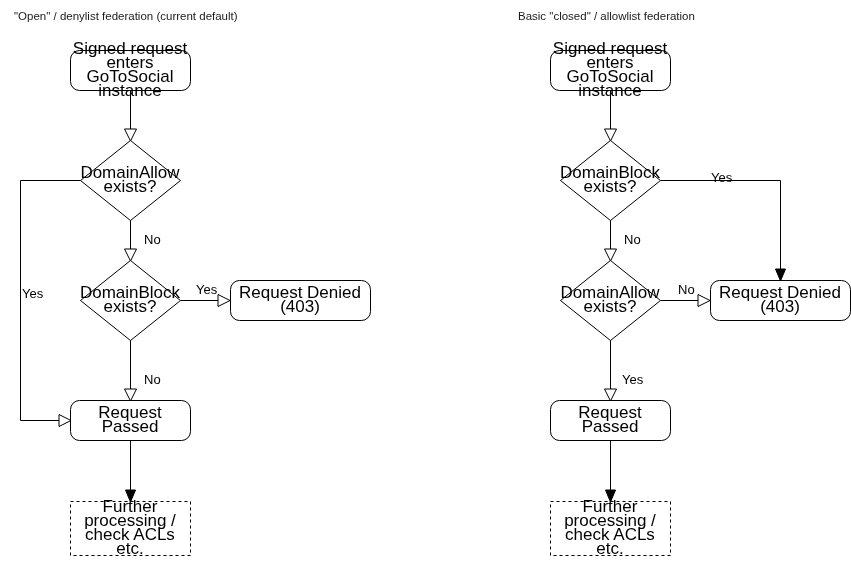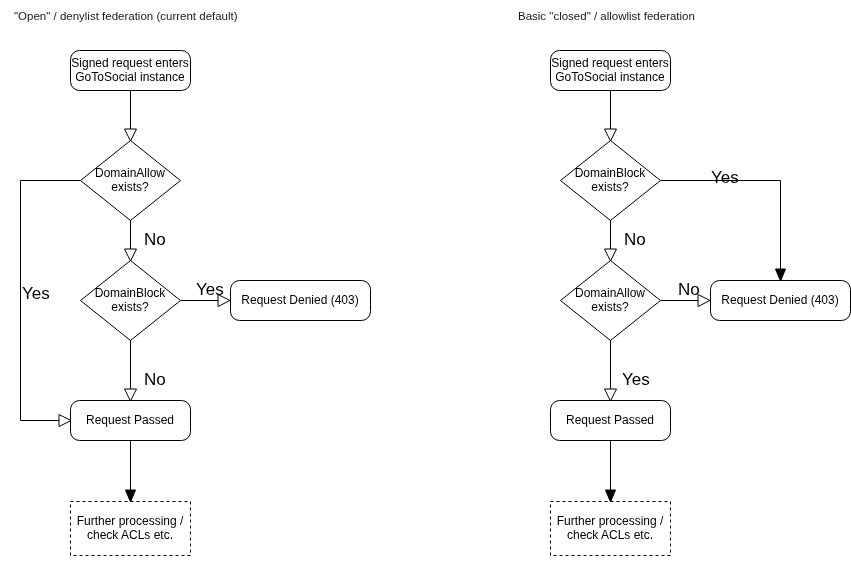--- a/index.html
+++ b/index.html
@@ -48,29 +48,29 @@
     fill: #000000;
     stroke: #000000;
     stroke-width: 1;
   }
   .node-label {
     position: absolute;
     display: flex;
     align-items: center;
     justify-content: center;
     text-align: center;
-    font-size: 12px;
+    font-size: 17px;
     line-height: 14px;
     color: #000000;
     white-space: pre-line;
     pointer-events: none;
   }
   .edge-label {
     position: absolute;
-    font-size: 17px;
+    font-size: 13px;
     line-height: 13px;
     color: #000000;
     white-space: nowrap;
   }
   .panel-title {
     position: absolute;
     font-size: 11.5px;
     line-height: 14px;
     color: #1a1a1a;
     white-space: nowrap;

